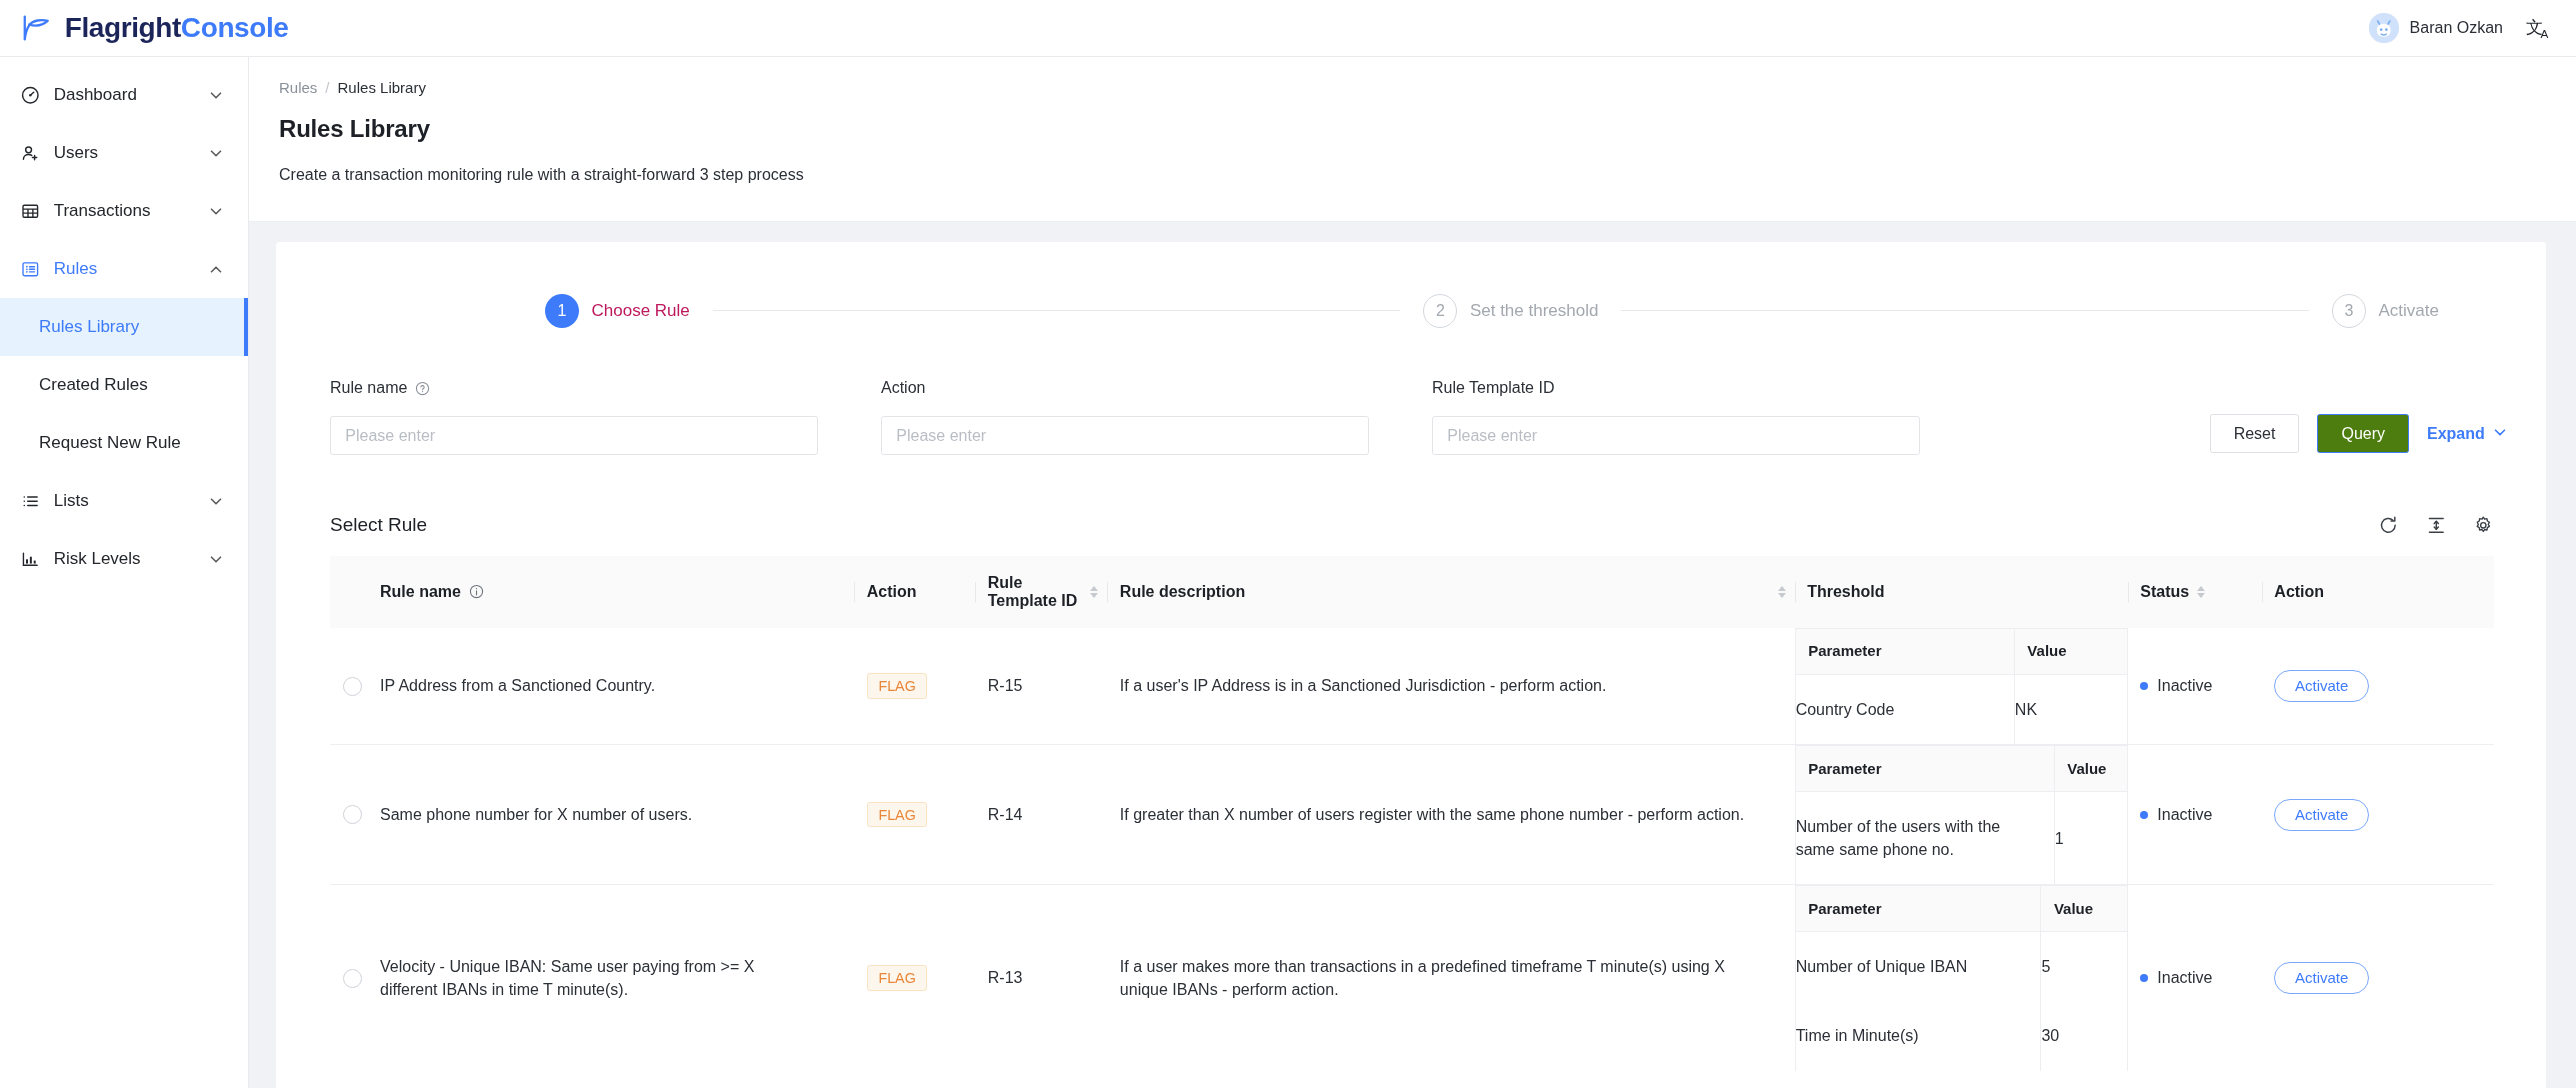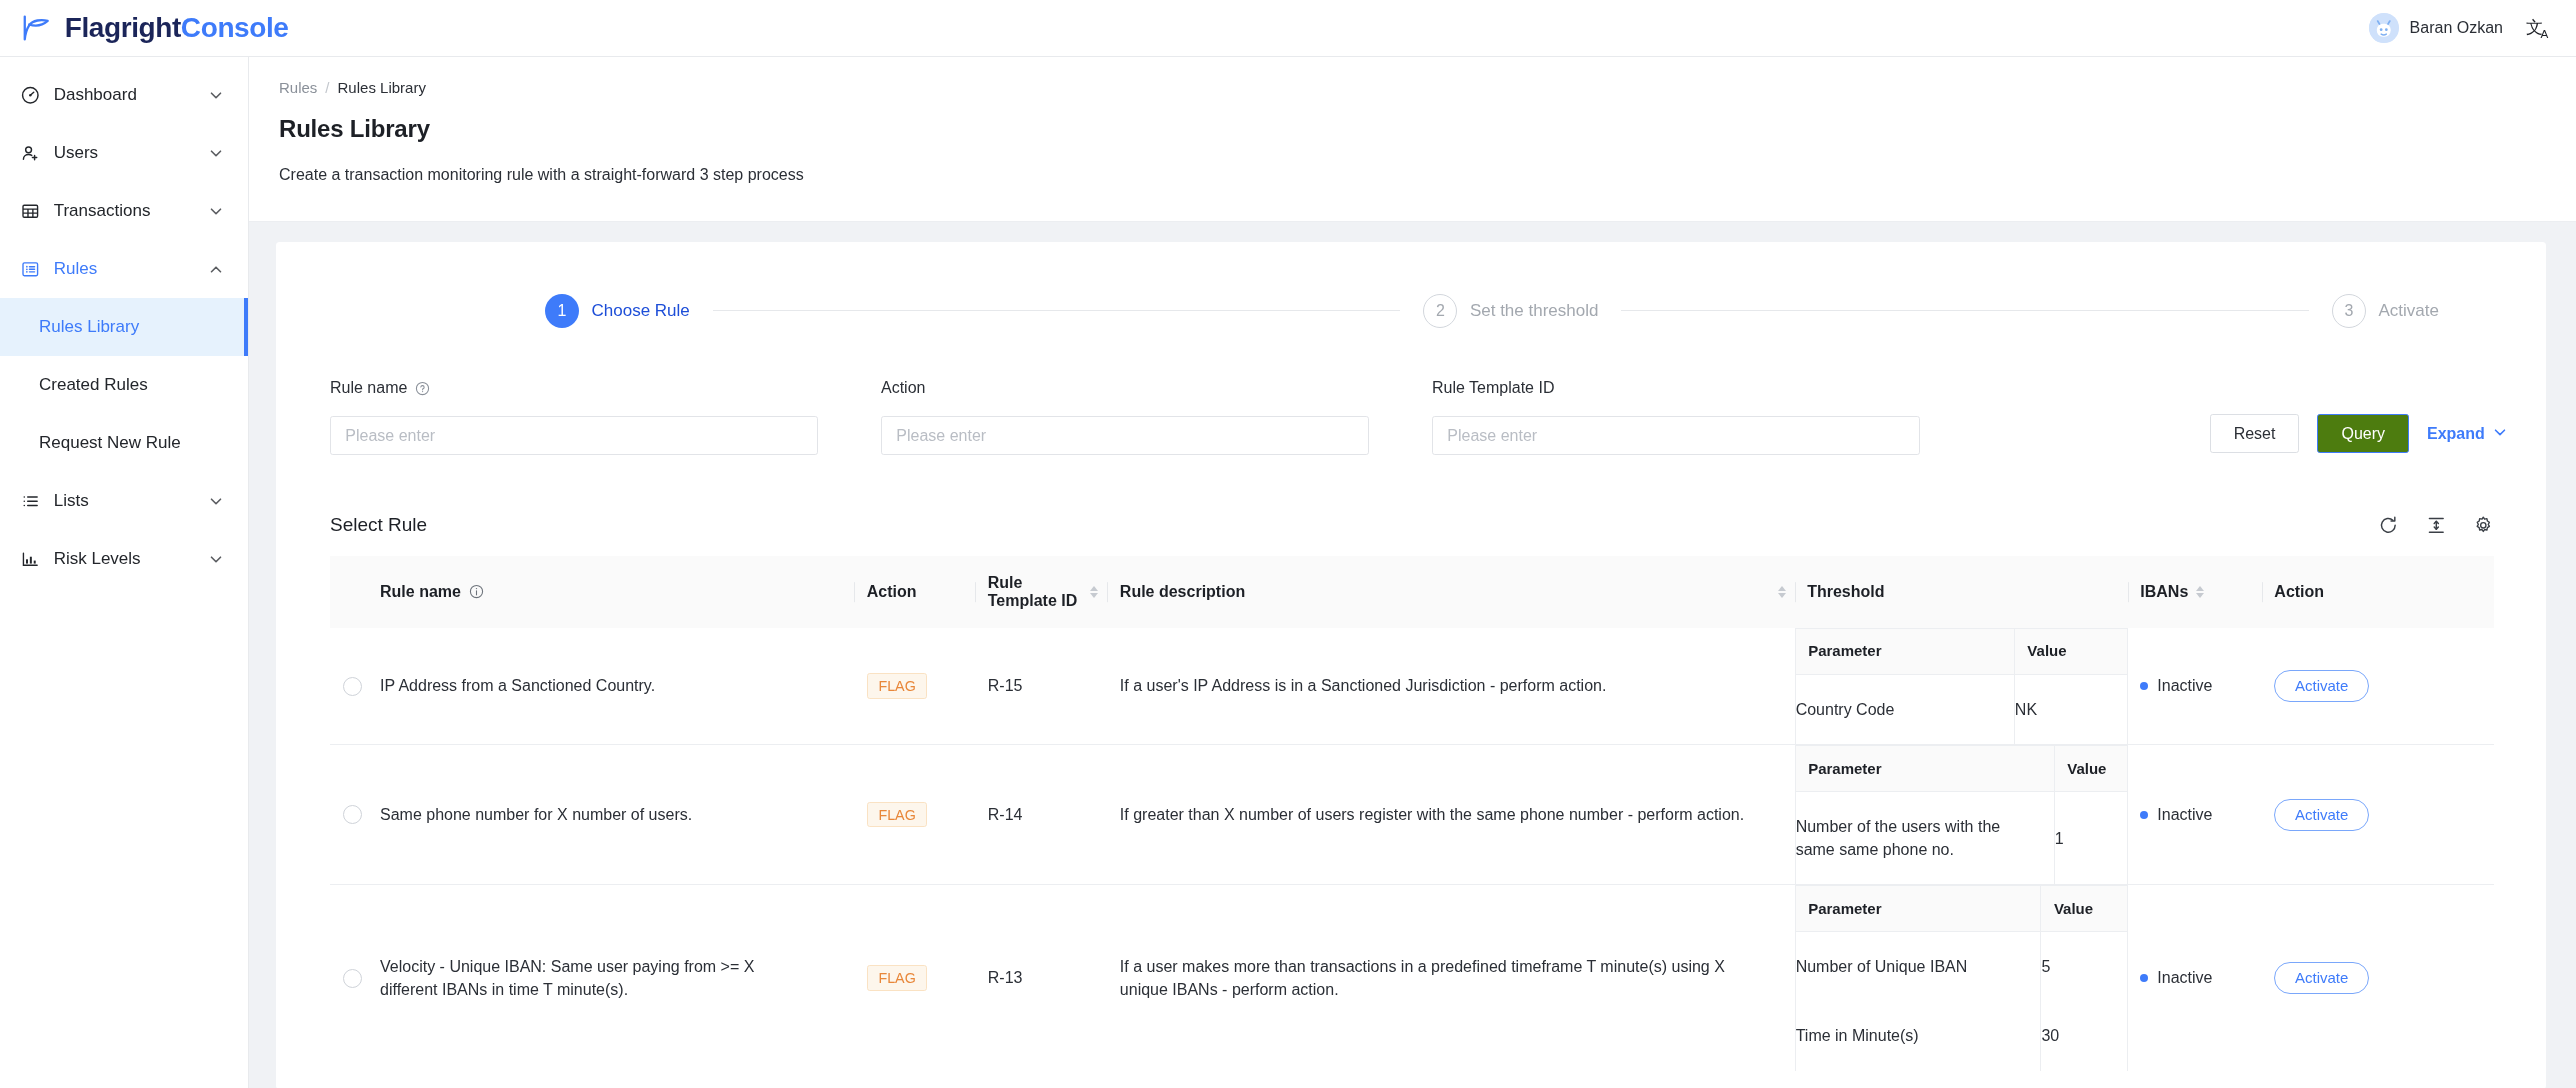--- a/index.html
+++ b/index.html
@@ -88,21 +88,21 @@
   .stepper { display: flex; align-items: center; padding: 19.7px 107px 0 269px; }
   .step { display: flex; align-items: center; gap: 12.5px; flex: none; }
   .step .bubble {
     width: 34px; height: 34px; border-radius: 50%;
     display: flex; align-items: center; justify-content: center;
     font-size: 16px; flex: none;
   }
   .step.current .bubble { background: #3e7bfa; color: #fff; }
   .step.todo .bubble { border: 0.9px solid #d3d7dd; color: #a3a8af; background: #fff; }
   .step .st-label { font-size: 17px; white-space: nowrap; }
-  .step.current .st-label { color: #1d4ed8; }
+  .step.current .st-label { color: #be185d; }
   .step.todo .st-label { color: #a3a8af; }
   .step-line { flex: 1; height: 0.9px; background: #e6e8eb; margin: 0 23px; }
 
   
   .filters {
     display: flex; align-items: flex-end;
     padding: 50px 38px 0 54px; gap: 0;
   }
   .f-field { width: 488px; margin-right: 63px; }
   .f-label { font-size: 16px; color: #2b2f36; display: flex; align-items: center; gap: 7.2px; height: 21.5px;}
@@ -496,21 +496,21 @@
               </span>
           </div>
         </th>
         <th class="th-div">
           <div class="th-in" style="padding-left:12.5px">
               <span>Threshold</span>
             </div>
         </th>
         <th class="th-div">
           <div class="th-in" style="padding-left:12.5px">
-            <span>IBANs</span>
+            <span>Status</span>
             <span class="sorter">
                 <i class="up"></i>
                 <i class="dn"></i>
               </span>
           </div>
         </th>
         <th class="th-div">
           <div class="th-in" style="padding-left:12.5px">
               <span>Action</span>
             </div>

